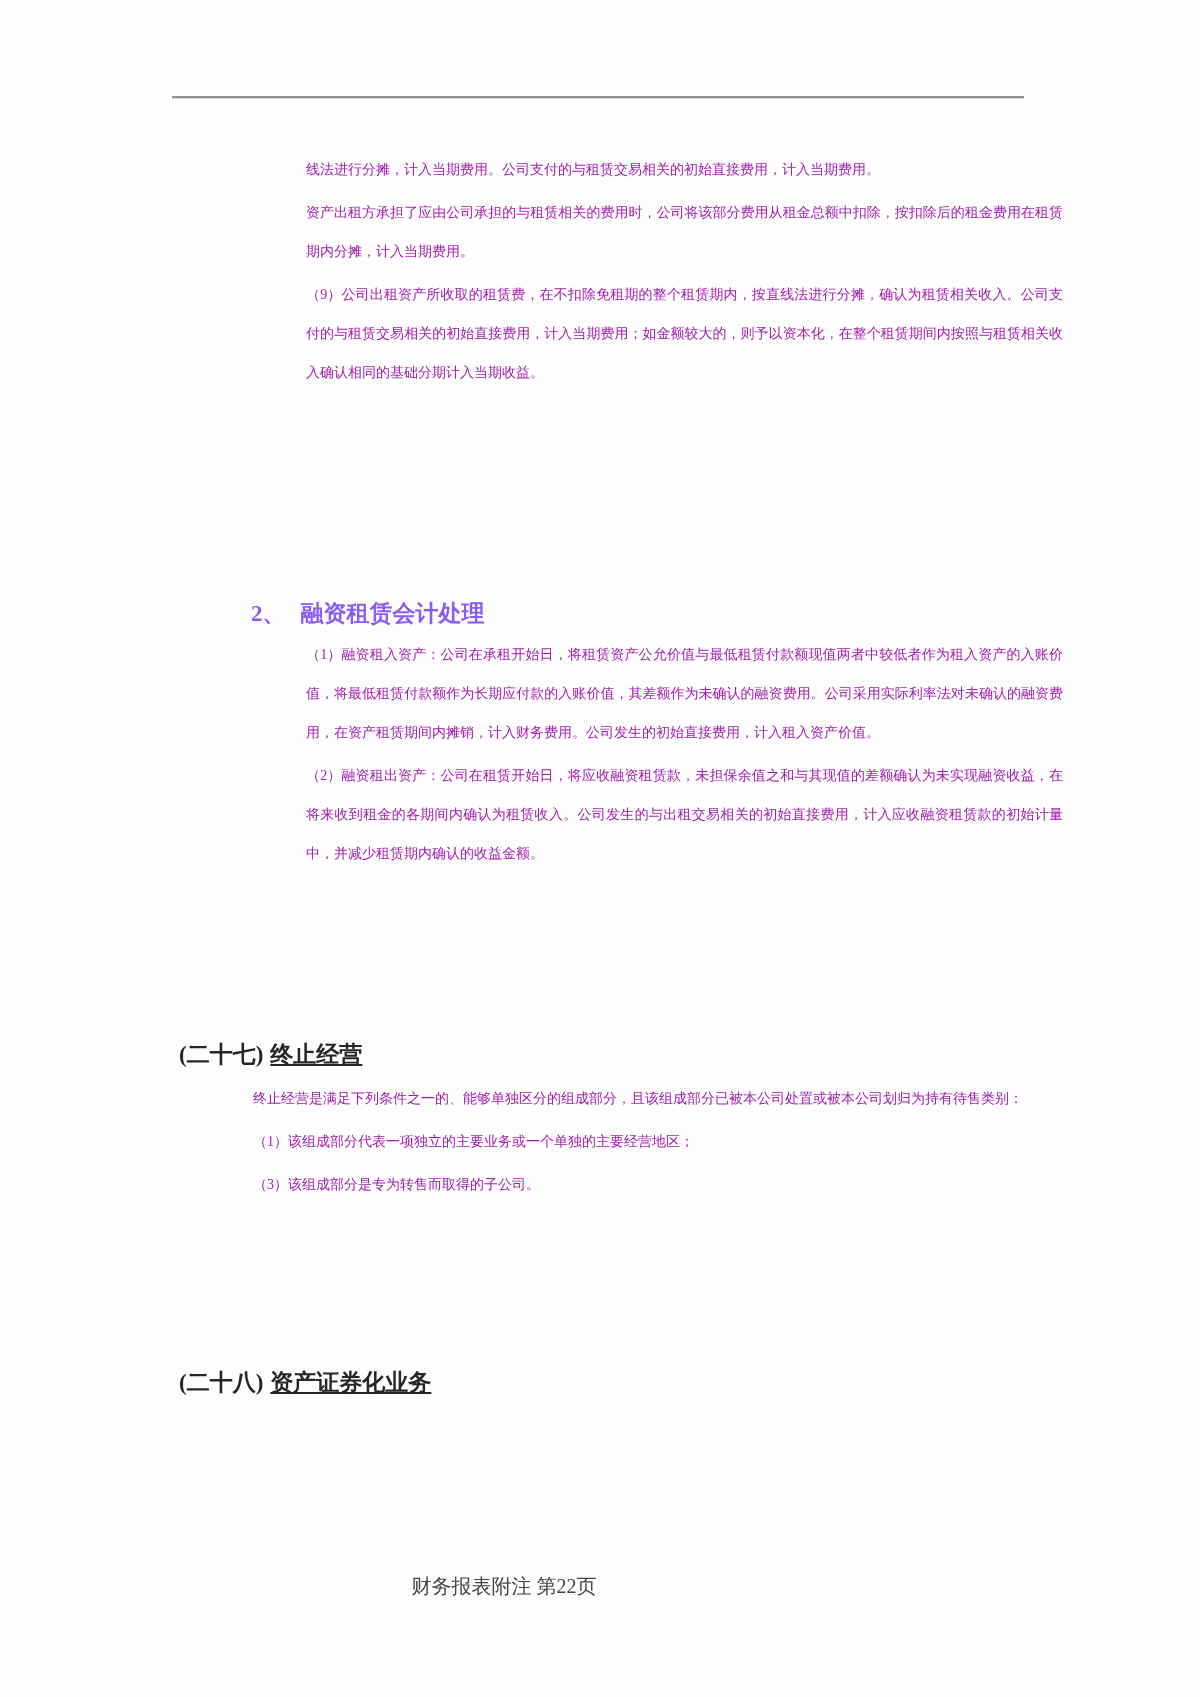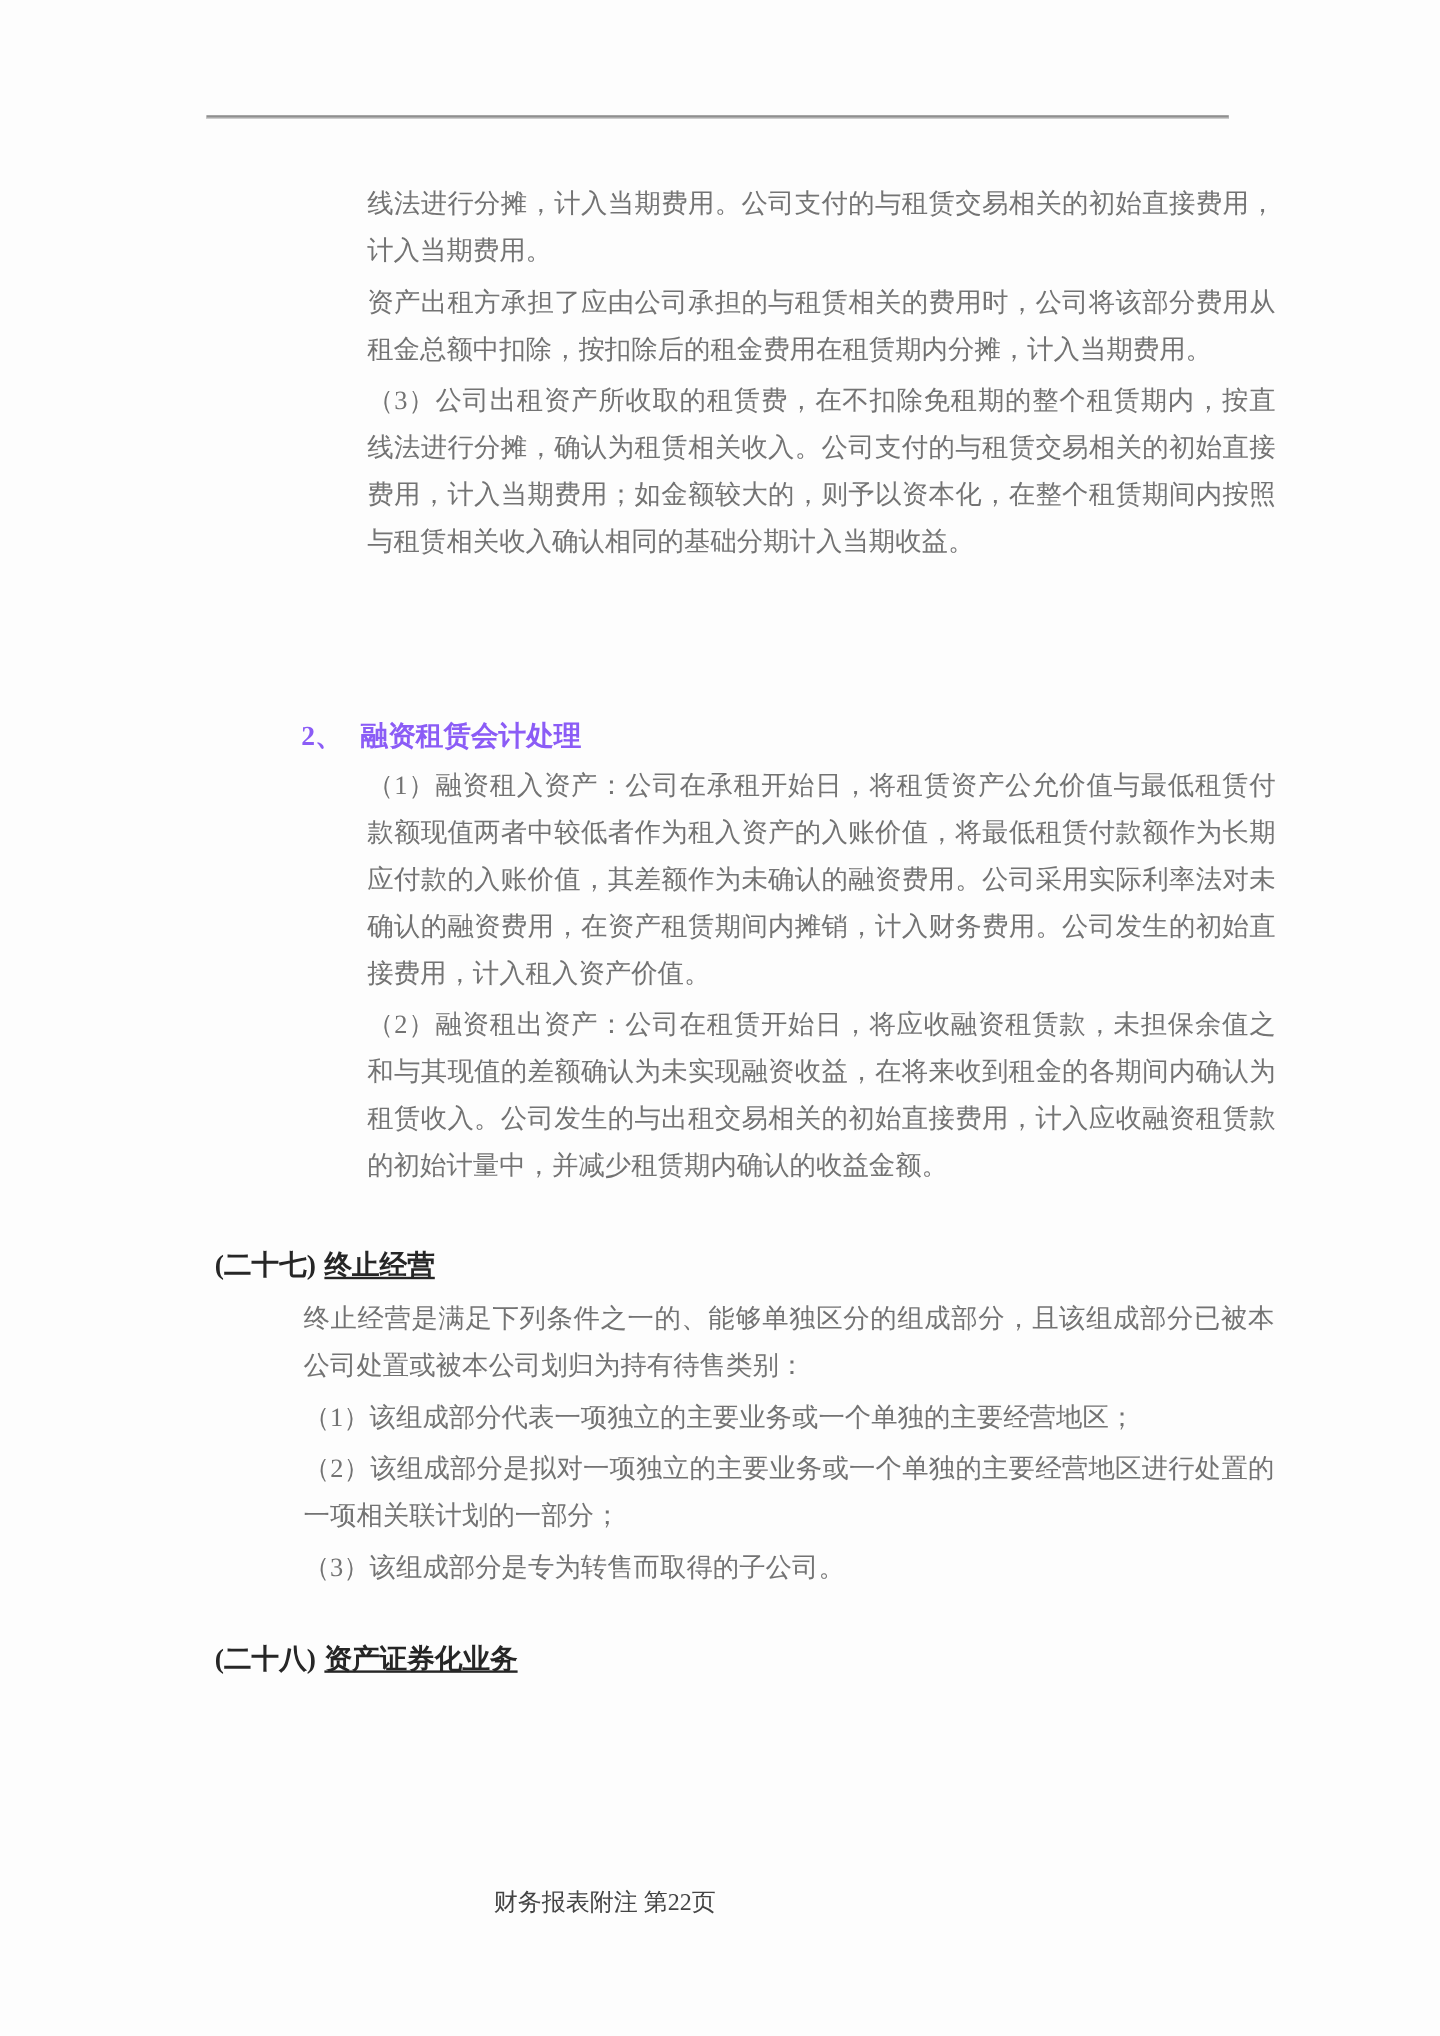--- a/index.html
+++ b/index.html
@@ -21,23 +21,23 @@
     left: 172px;
     top: 96px;
     width: 852px;
     height: 2px;
     background: #8f8f8f;
     border-bottom: 1px solid #d7d7d7;
   }
   .textblock {
     position: absolute;
     text-align: justify;
-    font-size: 22px;
+    font-size: 14px;
     line-height: 39px;
-    color: #737373;
+    color: #a21caf;
   }
   .textblock p {
     margin: 0 0 4px 0;
   }
   .textblock p:last-child {
     margin-bottom: 0;
   }
   .block-a { left: 306px; width: 757px; top: 150px; }
   .block-c { left: 306px; width: 757px; top: 635px; }
   .block-e { left: 253px; width: 809px; top: 1079px; }
@@ -82,40 +82,39 @@
 </head>
 <body>
 
 <div class="page">
 
   <div class="header-rule"></div>
 
   <div class="textblock block-a">
     <p>线法进行分摊，计入当期费用。公司支付的与租赁交易相关的初始直接费用，计入当期费用。</p>
     <p>资产出租方承担了应由公司承担的与租赁相关的费用时，公司将该部分费用从租金总额中扣除，按扣除后的租金费用在租赁期内分摊，计入当期费用。</p>
-    <p>（3）公司出租资产所收取的租赁费，在不扣除免租期的整个租赁期内，按直线法进行分摊，确认为租赁相关收入。公司支付的与租赁交易相关的初始直接费用，计入当期费用；如金额较大的，则予以资本化，在整个租赁期间内按照与租赁相关收入确认相同的基础分期计入当期收益。</p>
+    <p>（9）公司出租资产所收取的租赁费，在不扣除免租期的整个租赁期内，按直线法进行分摊，确认为租赁相关收入。公司支付的与租赁交易相关的初始直接费用，计入当期费用；如金额较大的，则予以资本化，在整个租赁期间内按照与租赁相关收入确认相同的基础分期计入当期收益。</p>
   </div>
 
   <div class="subsection-heading">
     <span class="num">2、</span><span class="title">融资租赁会计处理</span>
   </div>
 
   <div class="textblock block-c">
     <p>（1）融资租入资产：公司在承租开始日，将租赁资产公允价值与最低租赁付款额现值两者中较低者作为租入资产的入账价值，将最低租赁付款额作为长期应付款的入账价值，其差额作为未确认的融资费用。公司采用实际利率法对未确认的融资费用，在资产租赁期间内摊销，计入财务费用。公司发生的初始直接费用，计入租入资产价值。</p>
     <p>（2）融资租出资产：公司在租赁开始日，将应收融资租赁款，未担保余值之和与其现值的差额确认为未实现融资收益，在将来收到租金的各期间内确认为租赁收入。公司发生的与出租交易相关的初始直接费用，计入应收融资租赁款的初始计量中，并减少租赁期内确认的收益金额。</p>
   </div>
 
   <div class="section-heading sec27">
     <span class="sec-label">(二十七)</span><span class="sec-title">终止经营</span>
   </div>
 
   <div class="textblock block-e">
     <p>终止经营是满足下列条件之一的、能够单独区分的组成部分，且该组成部分已被本公司处置或被本公司划归为持有待售类别：</p>
     <p>（1）该组成部分代表一项独立的主要业务或一个单独的主要经营地区；</p>
-    <p>（2）该组成部分是拟对一项独立的主要业务或一个单独的主要经营地区进行处置的一项相关联计划的一部分；</p>
     <p>（3）该组成部分是专为转售而取得的子公司。</p>
   </div>
 
   <div class="section-heading sec28">
     <span class="sec-label">(二十八)</span><span class="sec-title">资产证券化业务</span>
   </div>
 
 
   <div class="page-footer">财务报表附注 第22页</div>
 

